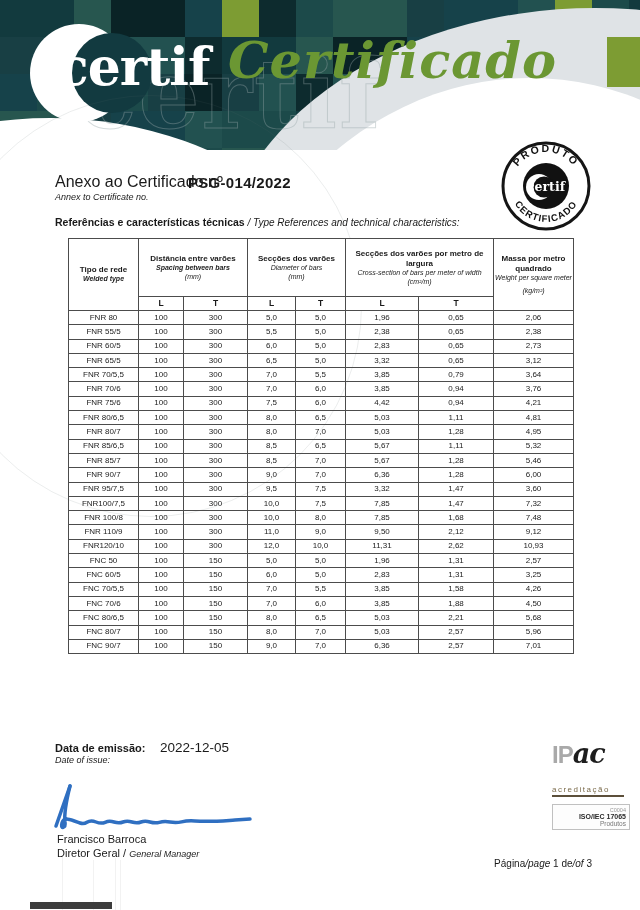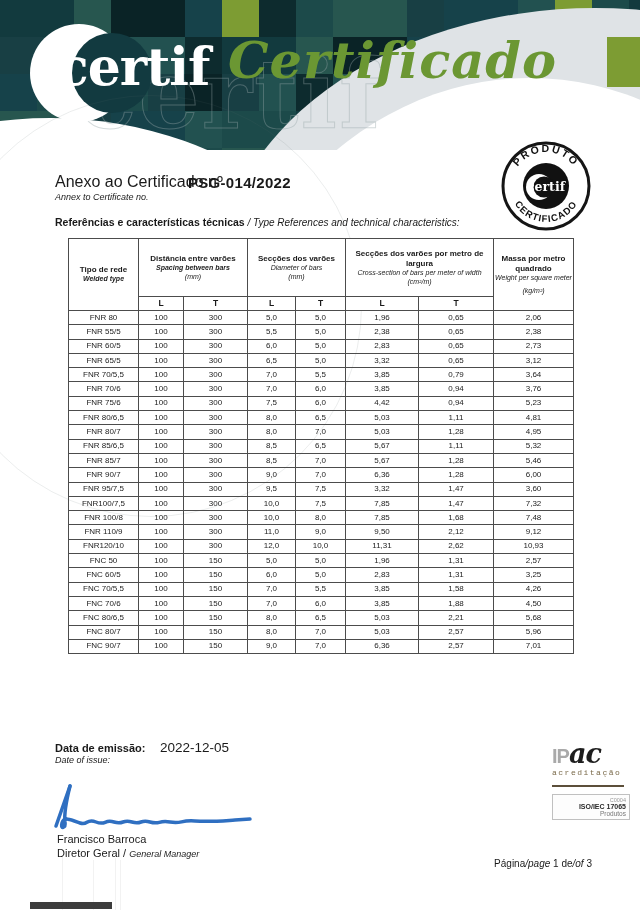--- a/index.html
+++ b/index.html
@@ -61,24 +61,24 @@
   .issue .pt{font-weight:bold;font-size:11px;}
   .issue .en{font-style:italic;font-size:9px;margin-top:1px;}
   .issue-date{position:absolute;left:160px;top:740px;font-size:13.5px;}
   .sig{position:absolute;left:50px;top:776px;}
   .signatory{position:absolute;left:57px;top:833px;font-size:11px;}
   .signatory .role{margin-top:2px;font-size:11px;}
   .signatory .role .en{font-style:italic;font-size:9px;}
 
   .ipac{position:absolute;left:552px;top:740px;width:80px;}
   .ipac-word{line-height:1;}
-  .ipac-ip{font-size:20px;font-weight:bold;color:#a9a9a9;letter-spacing:-1px;}
+  .ipac-ip{font-size:24px;font-weight:bold;color:#a9a9a9;letter-spacing:-1px;}
   .ipac-ac{font-size:27px;font-weight:bold;font-style:italic;font-family:"DejaVu Serif",serif;color:#1d1d1d;letter-spacing:-1px;}
   .ipac-acred{font-size:8px;color:#7a6a4a;letter-spacing:1.5px;border-bottom:2px solid #5c4f3a;
-      padding-bottom:8px;width:72px;margin-top:1px;font-family:Liberation Mono, monospace;}
+      padding-bottom:1px;width:72px;margin-top:18px;}
   .ipac-box{margin-top:7px;width:70px;border:1px solid #c0c0c0;padding:2px 3px;text-align:right;
       background:#fdfdfd;}
   .ipac-code{font-size:5.5px;color:#999;}
   .ipac-std{font-size:7px;font-weight:bold;color:#2a2a2a;}
   .ipac-scope{font-size:6.5px;color:#777;}
 
   .pager{position:absolute;right:48px;top:858px;font-size:10px;}
   .pager .it{font-style:italic;}
 
   .bottom-bar{position:absolute;left:30px;top:902px;width:82px;height:7px;background:#3c3c3c;}
@@ -334,21 +334,21 @@
           <td>3,76</td>
         </tr>
         <tr>
           <td>FNR 75/6</td>
           <td>100</td>
           <td>300</td>
           <td>7,5</td>
           <td>6,0</td>
           <td>4,42</td>
           <td>0,94</td>
-          <td>5,23</td>
+          <td>4,21</td>
         </tr>
         <tr>
           <td>FNR 80/6,5</td>
           <td>100</td>
           <td>300</td>
           <td>8,0</td>
           <td>6,5</td>
           <td>5,03</td>
           <td>1,11</td>
           <td>4,81</td>

